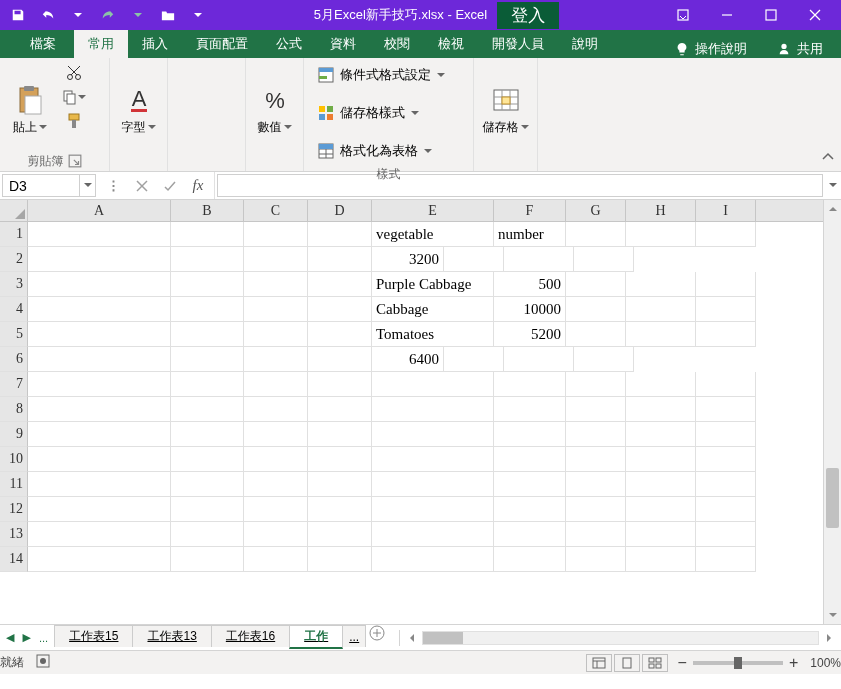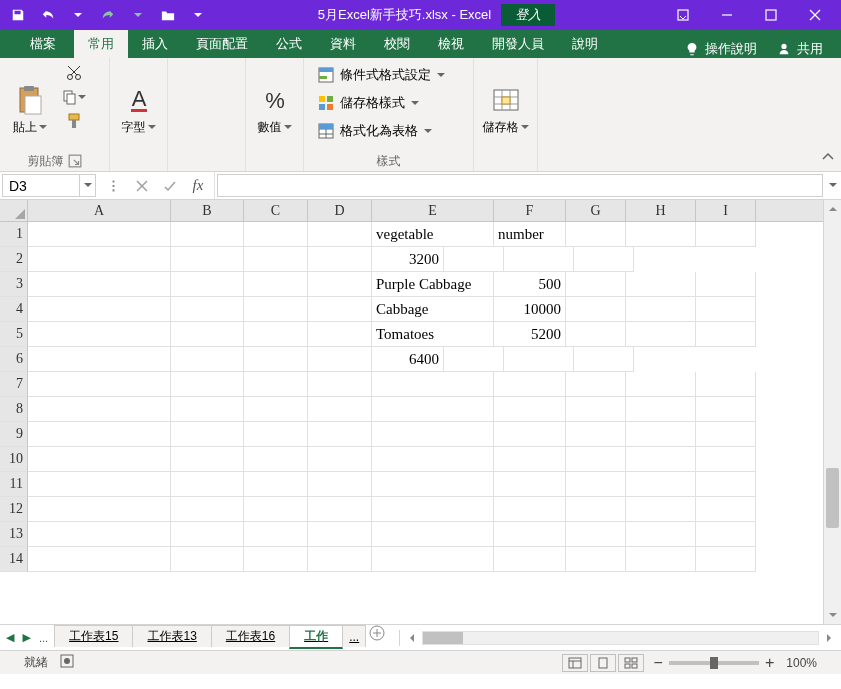--- a/index.html
+++ b/index.html
@@ -5,46 +5,46 @@
 * { box-sizing: border-box; margin: 0; padding: 0; font-family: "Microsoft JhengHei", "Segoe UI", sans-serif; }
 body { width: 841px; height: 689px; background: #fff; overflow: hidden; font-size: 13px; user-select: none; }
 
 
 .titlebar { height: 30px; background: #6d28d9; color: #fff; display: flex; align-items: center; padding: 8px 4px; }
 .qat { display: flex; align-items: center; gap: 2px; }
 .qat-btn { width: 28px; height: 26px; display: flex; align-items: center; justify-content: center; color: #fff; cursor: pointer; }
 .qat-btn svg { width: 14px; height: 14px; fill: #fff; }
 .qat-btn.dim svg { fill: #8bc3a7; }
 .title-center { flex: 1; text-align: center; font-size: 13px; display: flex; justify-content: center; align-items: center; gap: 10px; }
-.login-btn { background: #0a5c37; padding: 2px 14px; font-size: 13px; font-style: italic; }
+.login-btn { background: #0a5c37; padding: 2px 14px; font-size: 17px; }
 .win-controls { display: flex; }
 .win-btn { width: 44px; height: 30px; display: flex; align-items: center; justify-content: center; cursor: pointer; }
 .win-btn svg { width: 12px; height: 12px; stroke: #fff; fill: none; stroke-width: 1.2; }
 
 
 .ribbon-tabs { height: 28px; background: #217346; display: flex; align-items: flex-end; padding-left: 12px; gap: 0; }
 .rtab { height: 28px; padding: 0 14px; color: #fff; font-size: 13px; display: flex; align-items: center; cursor: pointer; }
 .rtab.active { background: #f3f2f1; color: #217346; font-weight: normal; }
 .rtab.file { padding: 0 18px; }
-.rtab-extra { margin-left: auto; display: flex; align-items: center; gap: 4px; padding-right: 10px; color: #fff; }
+.rtab-extra { margin-left: auto; display: flex; align-items: center; gap: 14px; padding-right: 10px; color: #fff; }
 .rtab-extra .tell { display: flex; align-items: center; gap: 6px; padding: 0 8px; }
 .rtab-extra svg { width: 14px; height: 14px; fill: #fff; }
 
 
 .ribbon { height: 114px; background: #f3f2f1; border-bottom: 1px solid #d4d4d4; display: flex; position: relative; }
 .rgroup { border-right: 1px solid #e1e1e1; display: flex; flex-direction: column; padding: 4px 6px 2px; }
 .rgroup-body { flex: 1; display: flex; align-items: flex-start; gap: 4px; }
 .rgroup-label { text-align: center; font-size: 12px; color: #666; padding-top: 2px; height: 18px; display: flex; align-items: center; justify-content: center; gap: 4px; }
 .bigbtn { display: flex; flex-direction: column; align-items: center; justify-content: flex-end; width: 48px; height: 74px; cursor: pointer; font-size: 12px; gap: 2px; padding-bottom: 2px; }
 .bigbtn .ico { height: 36px; display: flex; align-items: center; justify-content: center; }
 .bigbtn .lbl { text-align: center; line-height: 14px; display: flex; align-items: center; gap: 2px; }
 .stackbtns { display: flex; flex-direction: column; gap: 2px; width: 32px; }
 .sbtn { height: 22px; display: flex; align-items: center; justify-content: center; cursor: pointer; }
 .dlauncher { width: 14px; height: 14px; cursor: pointer; }
-.styles-list { display: flex; flex-direction: column; gap: 6px; padding: 2px 4px; }
+.styles-list { display: flex; flex-direction: column; gap: 16px; padding: 2px 4px; }
 .style-item { height: 22px; display: flex; align-items: center; gap: 6px; font-size: 13px; cursor: pointer; padding: 0 4px; }
 .style-item svg { width: 16px; height: 16px; }
 .collapse-chevron { position: absolute; right: 6px; bottom: 4px; cursor: pointer; }
 .collapse-chevron svg { width: 14px; height: 14px; stroke: #666; fill: none; }
 
 
 .formulabar { height: 28px; background: #fff; border-bottom: 1px solid #d4d4d4; display: flex; align-items: stretch; }
 .namebox { width: 94px; border: 1px solid #cfcfcf; margin: 2px; display: flex; align-items: center; padding: 0 6px; font-family: "Times New Roman", serif; font-size: 14px; position: relative; background: #fff; }
 .namebox-drop { position: absolute; right: 0; top: 0; width: 16px; height: 100%; border-left: 1px solid #cfcfcf; display: flex; align-items: center; justify-content: center; }
 .fbar-btns { display: flex; align-items: center; border-right: 1px solid #e1e1e1; padding: 0 4px; gap: 4px; }
@@ -75,21 +75,21 @@
 .sheet-tabs { display: flex; align-items: flex-start; height: 100%; text-decoration: underline; }
 .stab { height: 22px; padding: 0 14px; border: 1px solid #ccc; border-bottom: none; background: #f3f2f1; font-size: 12px; display: flex; align-items: center; margin-right: -1px; cursor: pointer; }
 .stab.active { background: #fff; border-bottom: 2px solid #217346; color: #217346; font-weight: bold; height: 24px; }
 .stab-add { width: 24px; display: flex; align-items: center; justify-content: center; color: #666; cursor: pointer; }
 .hscroll { flex: 1; display: flex; align-items: center; padding: 0 4px; gap: 2px; border-left: 1px solid #d4d4d4; margin-left: 10px; }
 .hscroll .arrow { width: 16px; height: 16px; display: flex; align-items: center; justify-content: center; }
 .hscroll .track { flex: 1; height: 14px; background: #f0f0f0; border: 1px solid #e0e0e0; position: relative; }
 .hscroll .thumb { position: absolute; left: 0; width: 40px; top: 0; bottom: 0; background: #c1c1c1; }
 
 
-.statusbar { height: 24px; background: #f3f2f1; border-top: 1px solid #d4d4d4; display: flex; align-items: center; padding: 0 24px; font-size: 12px; color: #444; }
+.statusbar { height: 24px; background: #f3f2f1; border-top: 1px solid #d4d4d4; display: flex; align-items: center; padding: 0 0; font-size: 12px; color: #444; }
 .statusbar .spacer { flex: 1; }
 .viewbtns { display: flex; gap: 2px; margin-right: 10px; }
 .viewbtn { width: 26px; height: 18px; border: 1px solid #c0c0c0; display: flex; align-items: center; justify-content: center; cursor: pointer; }
 .zoom { display: flex; align-items: center; gap: 6px; }
 .zoom-slider { width: 90px; height: 4px; background: #c0c0c0; position: relative; }
 .zoom-slider .tick { position: absolute; left: 50%; top: -3px; width: 1px; height: 10px; background: #888; }
 .zoom-slider .knob { position: absolute; left: 50%; top: -4px; width: 8px; height: 12px; background: #666; transform: translateX(-50%); }
 svg.dd { width: 8px; height: 5px; }
 </style>
 </head>

